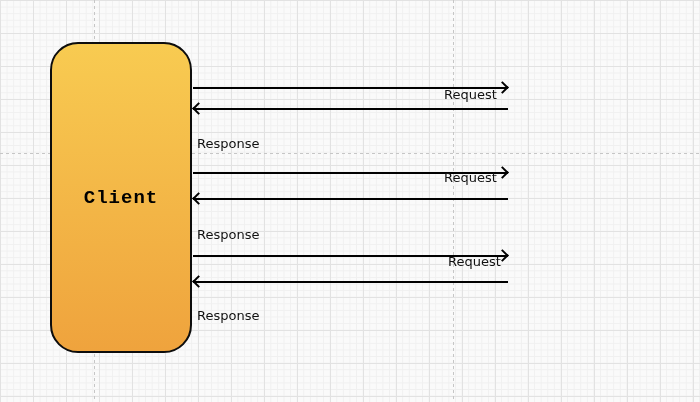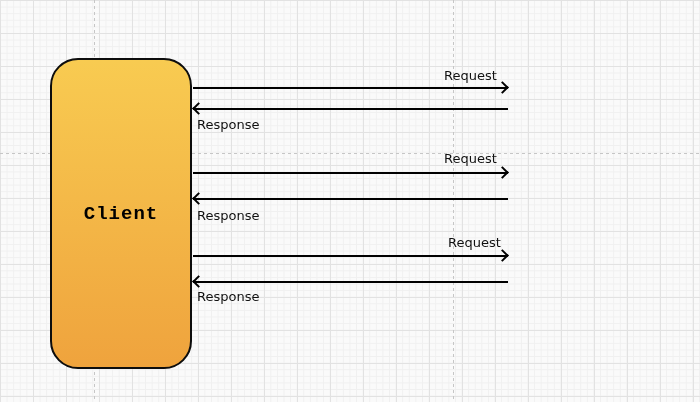--- a/index.html
+++ b/index.html
@@ -36,21 +36,21 @@
   .node {
     position: absolute;
     border-radius: 28px;
     display: flex; align-items: center; justify-content: center;
     font-family: "Liberation Mono", "DejaVu Sans Mono", monospace;
     font-weight: bold; font-size: 19px; color: #000;
     letter-spacing: 1px;
     box-sizing: border-box;
   }
   .node-client {
-    left: 50px; top: 58px; width: 142px; height: 311px;
+    left: 50px; top: 42px; width: 142px; height: 311px;
     background: linear-gradient(180deg, #F8CB51 0%, #F3B546 55%, #EFA33D 100%);
     border: 2.5px solid #0d0d0d;
   }
   .node-server {
     left: 509px; top: 43px; width: 143px; height: 313px;
     background: linear-gradient(180deg, #CF7568 0%, #CB7063 55%, #C76B5D 100%);
     border: 2.5px solid #1E4D1E;
   }
 
   
@@ -76,20 +76,21 @@
   .a3 { top: 172px; }
   .a4 { top: 198px; }
   .a5 { top: 255px; }
   .a6 { top: 281px; }
 
   
   .msg-label {
     position: absolute;
     font-size: 13px; color: #111;
     white-space: nowrap;
+    margin-top: 19px;
   }
   .l1 { left: 444px; top: 68px; }
   .l2 { left: 197px; top: 117px; }
   .l3 { left: 444px; top: 151px; }
   .l4 { left: 197px; top: 208px; }
   .l5 { left: 448px; top: 235px; }
   .l6 { left: 197px; top: 289px; }
 </style>
 </head>
 <body>

